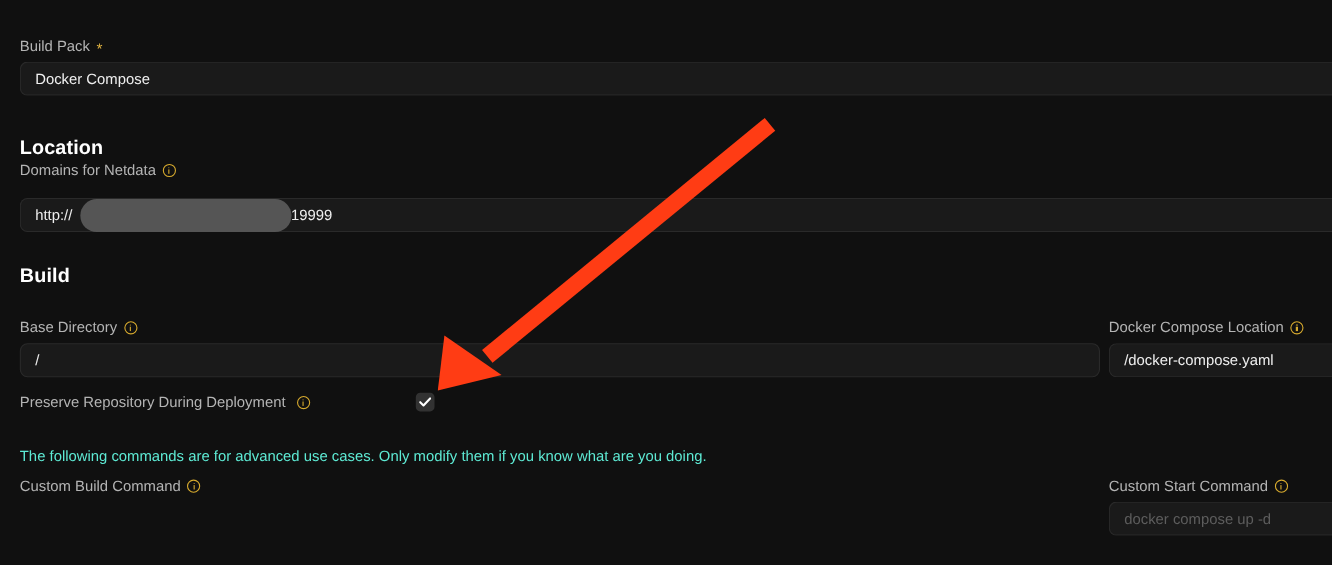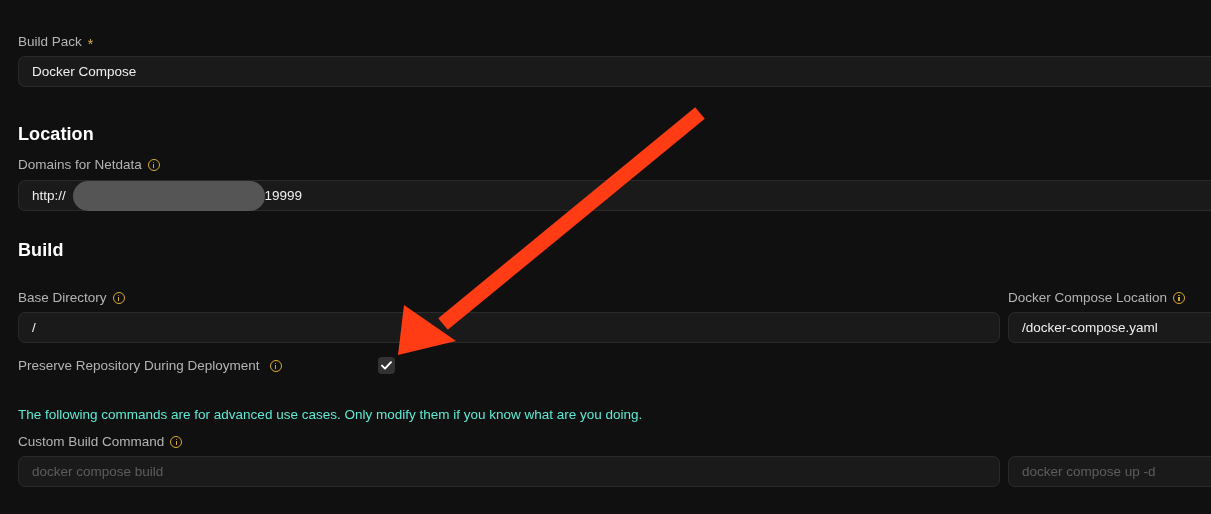--- a/index.html
+++ b/index.html
@@ -155,21 +155,21 @@
   <div class="label" style="left:18px; top:7px;">
     <span>Build Pack</span>
     <span class="req-star">*</span>
   </div>
   <div class="field bleed-right" style="left:18px; top:29px; width:1200px;">
     <span>Docker Compose</span>
   </div>
 
   <div class="section-heading" style="left:18px; top:97px;">Location</div>
 
-  <div class="label" style="left:18px; top:130px;align-items:center;">
+  <div class="label" style="left:18px; top:120px;align-items:center;">
     <span>Domains for Netdata</span>
     <span class="info-icon"></span>
   </div>
 
   <div class="field bleed-right" style="left:18px; top:153px; width:1200px;">
     <span>http://</span>
     <span style="display:inline-block; width:195px;"></span>
     <span>:19999</span>
   </div>
   <div class="redaction" style="left:73px; top:154px; width:192px; height:30px;"></div>
@@ -201,24 +201,25 @@
       <path d="M1 4.6 L4 7.6 L10 1.2" fill="none" stroke="#ffffff" stroke-width="1.9" stroke-linecap="round" stroke-linejoin="round"></path>
     </svg>
   </div>
 
   <div class="note" style="left:18px; top:380px;">The following commands are for advanced use cases. Only modify them if you know what are you doing.</div>
 
   <div class="label" style="left:18px; top:407px;">
     <span>Custom Build Command</span>
     <span class="info-icon"></span>
   </div>
-  <div class="field placeholder" style="left:18px; top:429px; width:982px;">
-    <span>docker compose build</span>
-  </div>
-
+
+  <div class="label" style="left:1008px; top:407px;">
+    <span>Custom Start Command</span>
+    <span class="info-icon"></span>
+  </div>
   <div class="field placeholder bleed-right" style="left:1008px; top:429px; width:210px;">
     <span>docker compose up -d</span>
   </div>
 
   <svg class="annotation-arrow" viewBox="0 0 1211 514">
 
     <line x1="700" y1="86" x2="443" y2="297" stroke="#FF3C14" stroke-width="15" stroke-linecap="butt"></line>
 
     <polygon points="398,328 404,278 456,314" fill="#FF3C14"></polygon>
   </svg>

